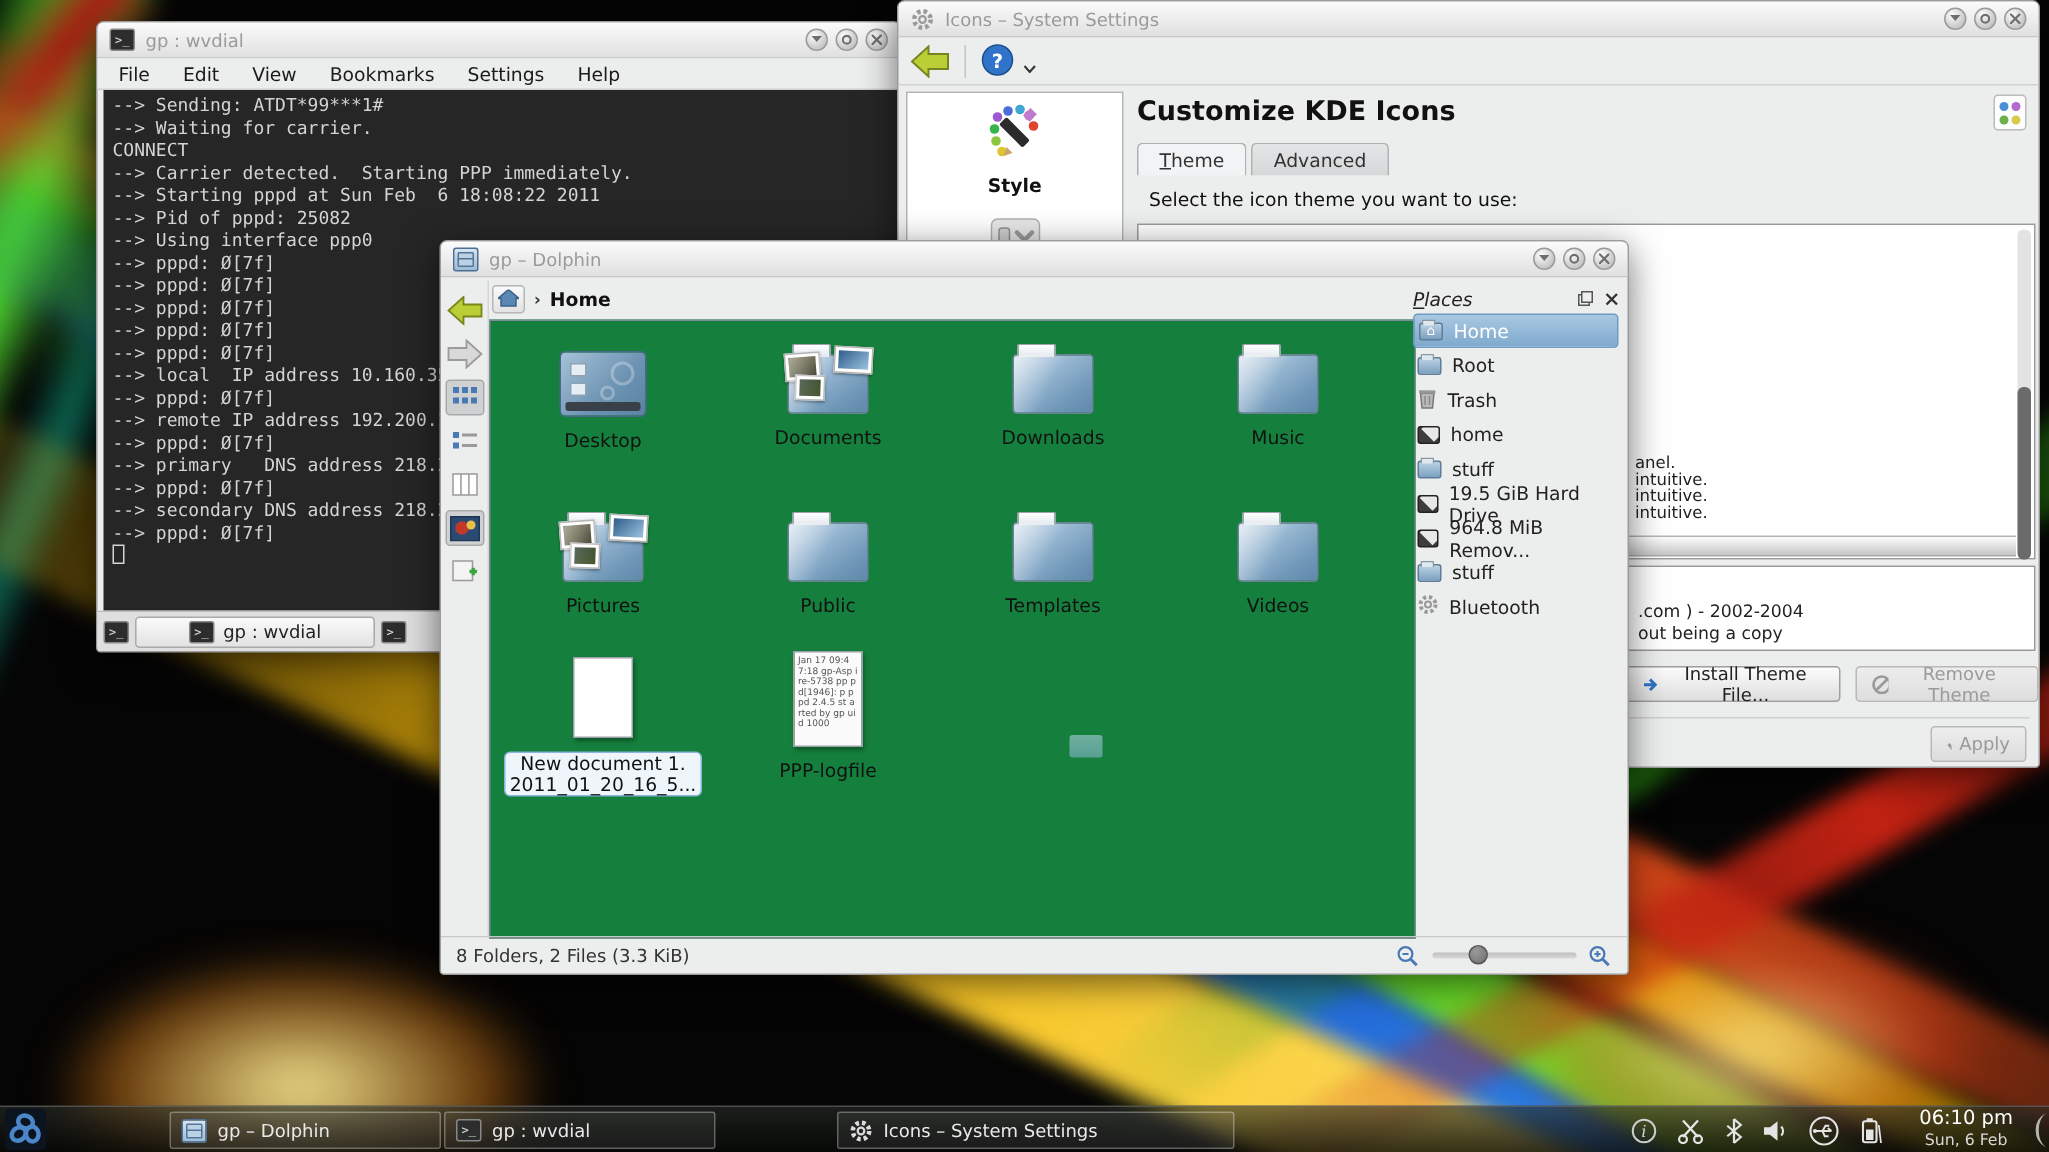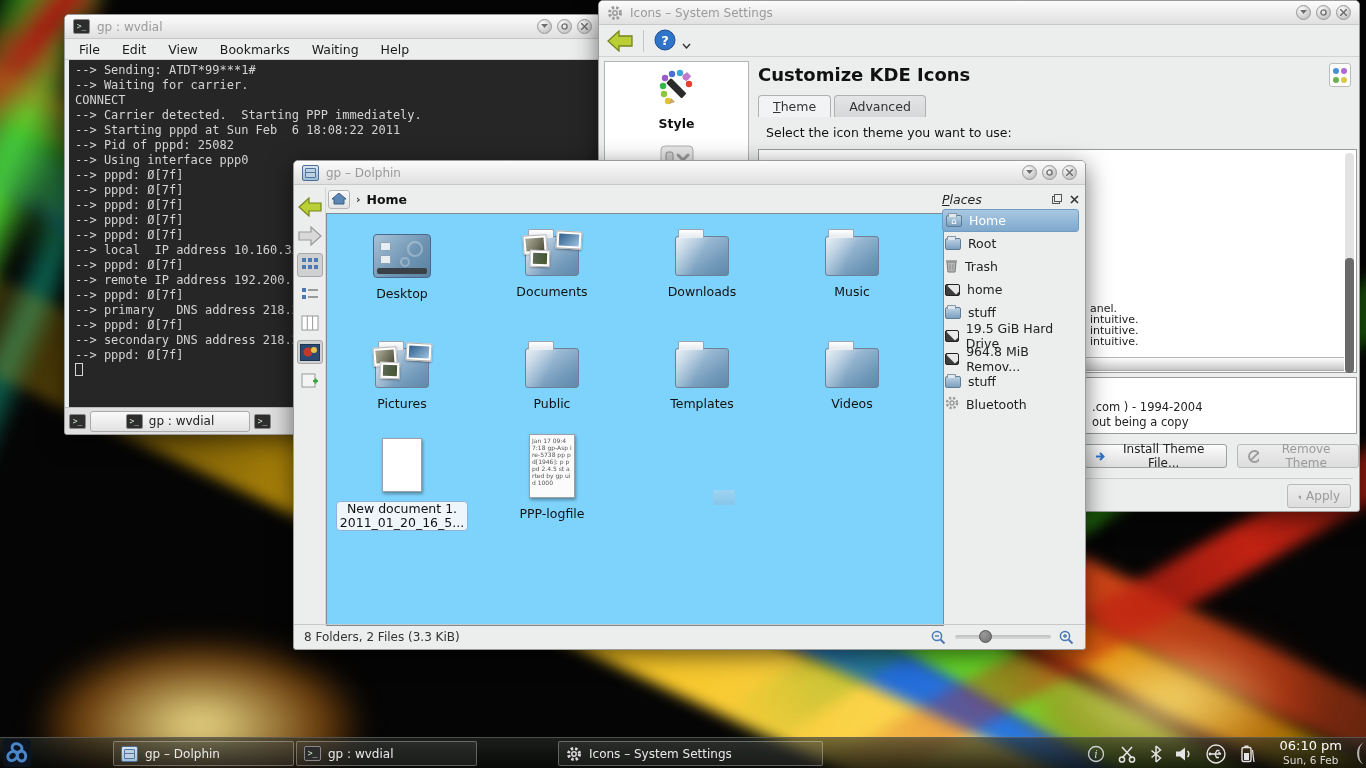--- a/index.html
+++ b/index.html
@@ -87,21 +87,21 @@
               align-items:center;gap:6px;padding:0 2px;}
   .crumb-home-btn{width:22px;height:19px;border:1px solid #b5b5b5;border-radius:3px;
                   background:linear-gradient(#fafafa,#e3e3e3);display:flex;align-items:center;justify-content:center;}
   .crumb-label{font-weight:bold;color:#111;font-size:12.5px;}
   .crumb-sep{font-weight:bold;color:#333;font-size:11px;}
   .d-toolcol{position:absolute;left:0;top:26px;bottom:25px;width:32px;display:flex;
              flex-direction:column;align-items:center;gap:5px;padding-top:8px;
              border-right:1px solid #d5d5d5;}
   .d-tool{width:26px;height:24px;border-radius:3px;display:flex;align-items:center;justify-content:center;}
   .d-tool.pressed{background:#cfd0d1;border:1px solid #a9a9a9;}
-  .d-view{position:absolute;left:32px;top:52px;width:618px;height:413px;background:#7dd3fc;
+  .d-view{position:absolute;left:32px;top:52px;width:618px;height:413px;background:#15803d;
           border:1px solid #7f8c95;overflow:hidden;}
   .d-cell{position:absolute;width:134px;display:flex;flex-direction:column;align-items:center;}
   .d-label{margin-top:9px;font-size:12.5px;color:#111;text-align:center;line-height:14px;white-space:pre;}
   .d-label.selected{border:1px solid #8ab4dd;border-radius:4px;background:#eef6fc;padding:0 3px;}
   
   .ic{position:relative;}
   .icon-folder{width:54px;height:40px;margin-top:10px;border-radius:3px;border:1px solid #6c8196;
      background:linear-gradient(145deg,#cfdeea 0%,#96b6d1 38%,#6f97b8 75%,#5f88aa 100%);}
   .icon-folder::before{content:"";position:absolute;top:-8px;left:2px;width:24px;height:8px;
      background:linear-gradient(#ffffff,#e2e8ee);border:1px solid #9aa4ad;border-bottom:none;
@@ -207,21 +207,21 @@
               <path d="M0 0 L7 7 M7 0 L0 7" stroke="#6e6e6e" stroke-width="1.5"></path>
             </svg>
           </span>
       </span>
     </div>
     <div class="menubar" id="term-menu">
         <span>File</span>
         <span>Edit</span>
         <span>View</span>
         <span>Bookmarks</span>
-        <span>Waiting</span>
+        <span>Settings</span>
         <span>Help</span>
       </div>
     <div class="term-body" id="term-out"><div class="tline">--&gt; Sending: ATDT*99***1#</div><div class="tline">--&gt; Waiting for carrier.</div><div class="tline">CONNECT</div><div class="tline">--&gt; Carrier detected.  Starting PPP immediately.</div><div class="tline">--&gt; Starting pppd at Sun Feb  6 18:08:22 2011</div><div class="tline">--&gt; Pid of pppd: 25082</div><div class="tline">--&gt; Using interface ppp0</div><div class="tline">--&gt; pppd: Ø[7f]</div><div class="tline">--&gt; pppd: Ø[7f]</div><div class="tline">--&gt; pppd: Ø[7f]</div><div class="tline">--&gt; pppd: Ø[7f]</div><div class="tline">--&gt; pppd: Ø[7f]</div><div class="tline">--&gt; local  IP address 10.160.35.</div><div class="tline">--&gt; pppd: Ø[7f]</div><div class="tline">--&gt; remote IP address 192.200.1.</div><div class="tline">--&gt; pppd: Ø[7f]</div><div class="tline">--&gt; primary   DNS address 218.24</div><div class="tline">--&gt; pppd: Ø[7f]</div><div class="tline">--&gt; secondary DNS address 218.24</div><div class="tline">--&gt; pppd: Ø[7f]</div><div><span class="term-cursor"></span></div></div>
     <div class="term-tabbar">
       <span class="mini-term">&gt;_</span>
       <span class="term-tab">
         <span class="mini-term" style="margin-right:6px">&gt;_</span>
         <span>gp : wvdial</span>
       </span>
       <span class="mini-term">&gt;_</span>
@@ -307,21 +307,21 @@
           <div class="ss-frag" style="left: 331px; top: 175px;">intuitive.</div>
           <div class="ss-frag" style="left: 331px; top: 186px;">intuitive.</div>
         </div>
       <div class="ss-selrow"></div>
       <div class="ss-scroll">
           <div class="ss-thumb"></div>
         </div>
     </div>
 
     <div class="ss-descbox">
-      <div style="position:absolute;left:333px;top:22px;">.com ) - 1994-2004</div>
+      <div style="position:absolute;left:333px;top:22px;">.com ) - 2002-2004</div>
       <div style="position:absolute;left:333px;top:37px;">out being a copy</div>
     </div>
 
     <div class="ss-btnrow" style="position:absolute;left:1083px;top:443px;left:485px;display:flex;gap:10px;">
       <button>
         <svg width="13" height="11">
             <path d="M1 5.5 H8 M5 2 L8.5 5.5 L5 9" stroke="#2f74c9" stroke-width="2" fill="none"></path>
           </svg>
         <span>Install Theme File...</span>
       </button>

